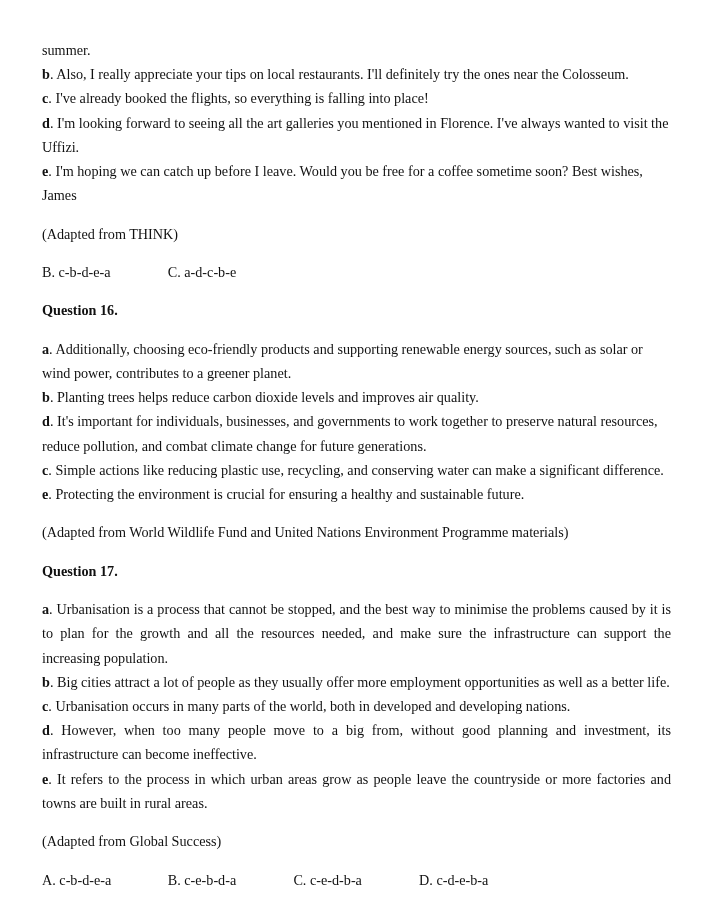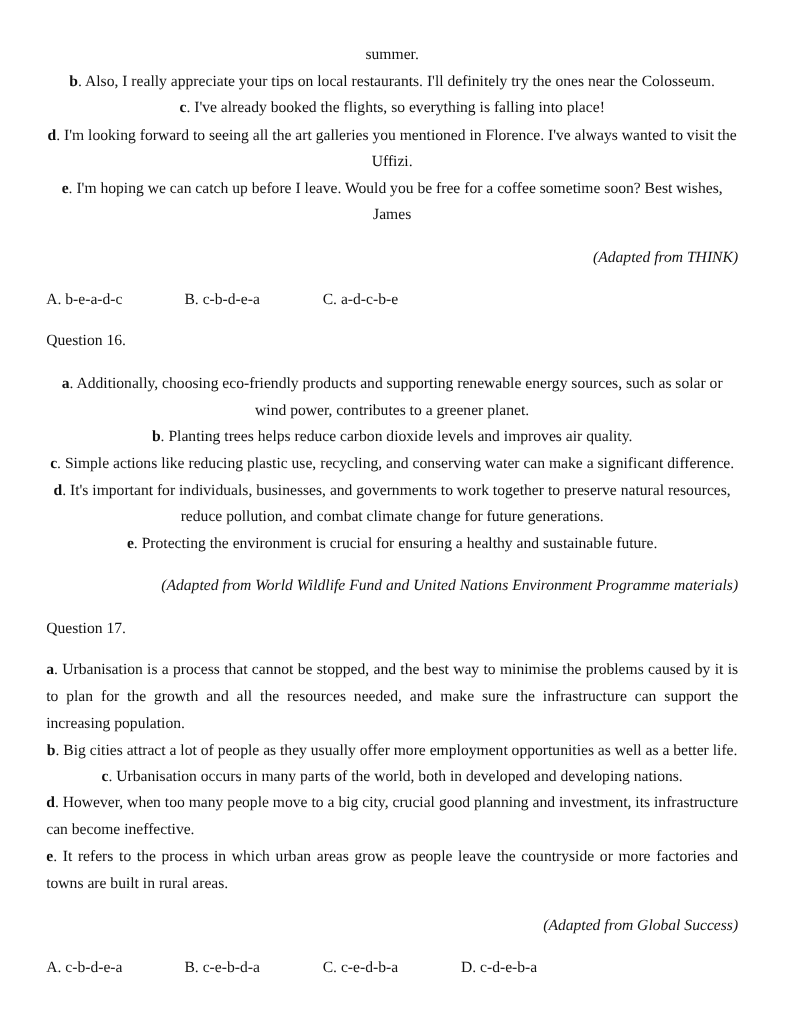--- a/index.html
+++ b/index.html
@@ -19,36 +19,33 @@
     .page {
       position: absolute;
       left: 42px;
       top: 38px;
       width: 629px;
     }
     .line {
       line-height: 24.2px;
       margin: 0;
       white-space: normal;
-      text-align: center;
     }
     .justify {
       text-align: justify;
       text-justify: inter-word;
     }
     .letter {
       font-weight: bold;
     }
     .qtitle {
-      font-weight: normal;
+      font-weight: bold;
       line-height: 24.2px;
     }
     .source {
-      text-align: right;
-      font-style: italic;
       line-height: 24.2px;
     }
     .options {
       display: flex;
       line-height: 24.2px;
     }
     .options .opt {
       width: 125.7px;
       flex: 0 0 auto;
     }
@@ -63,46 +60,45 @@
 
     <p class="line"><span class="letter">b</span><span>. Also, I really appreciate your tips on local restaurants. I'll definitely try the ones near the Colosseum.</span></p>
     <p class="line"><span class="letter">c</span><span>. I've already booked the flights, so everything is falling into place!</span></p>
     <p class="line"><span class="letter">d</span><span>. I'm looking forward to seeing all the art galleries you mentioned in Florence. I've always wanted to visit the Uffizi.</span></p>
     <p class="line"><span class="letter">e</span><span>. I'm hoping we can catch up before I leave. Would you be free for a coffee sometime soon? Best wishes,</span></p>
     <p class="line">James</p>
 
     <p class="source">(Adapted from THINK)</p>
 
     <div class="options">
-      <span class="opt">A. b-e-a-d-c</span>
       <span class="opt">B. c-b-d-e-a</span>
       <span class="opt">C. a-d-c-b-e</span>
     </div>
   </section>
 
   <section>
     <p class="qtitle">Question 16.</p>
 
     <p class="line"><span class="letter">a</span><span>. Additionally, choosing eco-friendly products and supporting renewable energy sources, such as solar or wind power, contributes to a greener planet.</span></p>
     <p class="line"><span class="letter">b</span><span>. Planting trees helps reduce carbon dioxide levels and improves air quality.</span></p>
+    <p class="line"><span class="letter">d</span><span>. It's important for individuals, businesses, and governments to work together to preserve natural resources, reduce pollution, and combat climate change for future generations.</span></p>
     <p class="line"><span class="letter">c</span><span>. Simple actions like reducing plastic use, recycling, and conserving water can make a significant difference.</span></p>
-    <p class="line"><span class="letter">d</span><span>. It's important for individuals, businesses, and governments to work together to preserve natural resources, reduce pollution, and combat climate change for future generations.</span></p>
     <p class="line"><span class="letter">e</span><span>. Protecting the environment is crucial for ensuring a healthy and sustainable future.</span></p>
 
     <p class="source">(Adapted from World Wildlife Fund and United Nations Environment Programme materials)</p>
 
   </section>
 
   <section>
     <p class="qtitle">Question 17.</p>
 
     <p class="line justify"><span class="letter">a</span><span>. Urbanisation is a process that cannot be stopped, and the best way to minimise the problems caused by it is to plan for the growth and all the resources needed, and make sure the infrastructure can support the increasing population.</span></p>
     <p class="line"><span class="letter">b</span><span>. Big cities attract a lot of people as they usually offer more employment opportunities as well as a better life.</span></p>
     <p class="line"><span class="letter">c</span><span>. Urbanisation occurs in many parts of the world, both in developed and developing nations.</span></p>
-    <p class="line justify"><span class="letter">d</span><span>. However, when too many people move to a big city, crucial good planning and investment, its infrastructure can become ineffective.</span></p>
+    <p class="line justify"><span class="letter">d</span><span>. However, when too many people move to a big from, without good planning and investment, its infrastructure can become ineffective.</span></p>
     <p class="line justify"><span class="letter">e</span><span>. It refers to the process in which urban areas grow as people leave the countryside or more factories and towns are built in rural areas.</span></p>
 
     <p class="source">(Adapted from Global Success)</p>
 
     <div class="options">
       <span class="opt">A. c-b-d-e-a</span>
       <span class="opt">B. c-e-b-d-a</span>
       <span class="opt">C. c-e-d-b-a</span>
       <span class="opt">D. c-d-e-b-a</span>
     </div>

